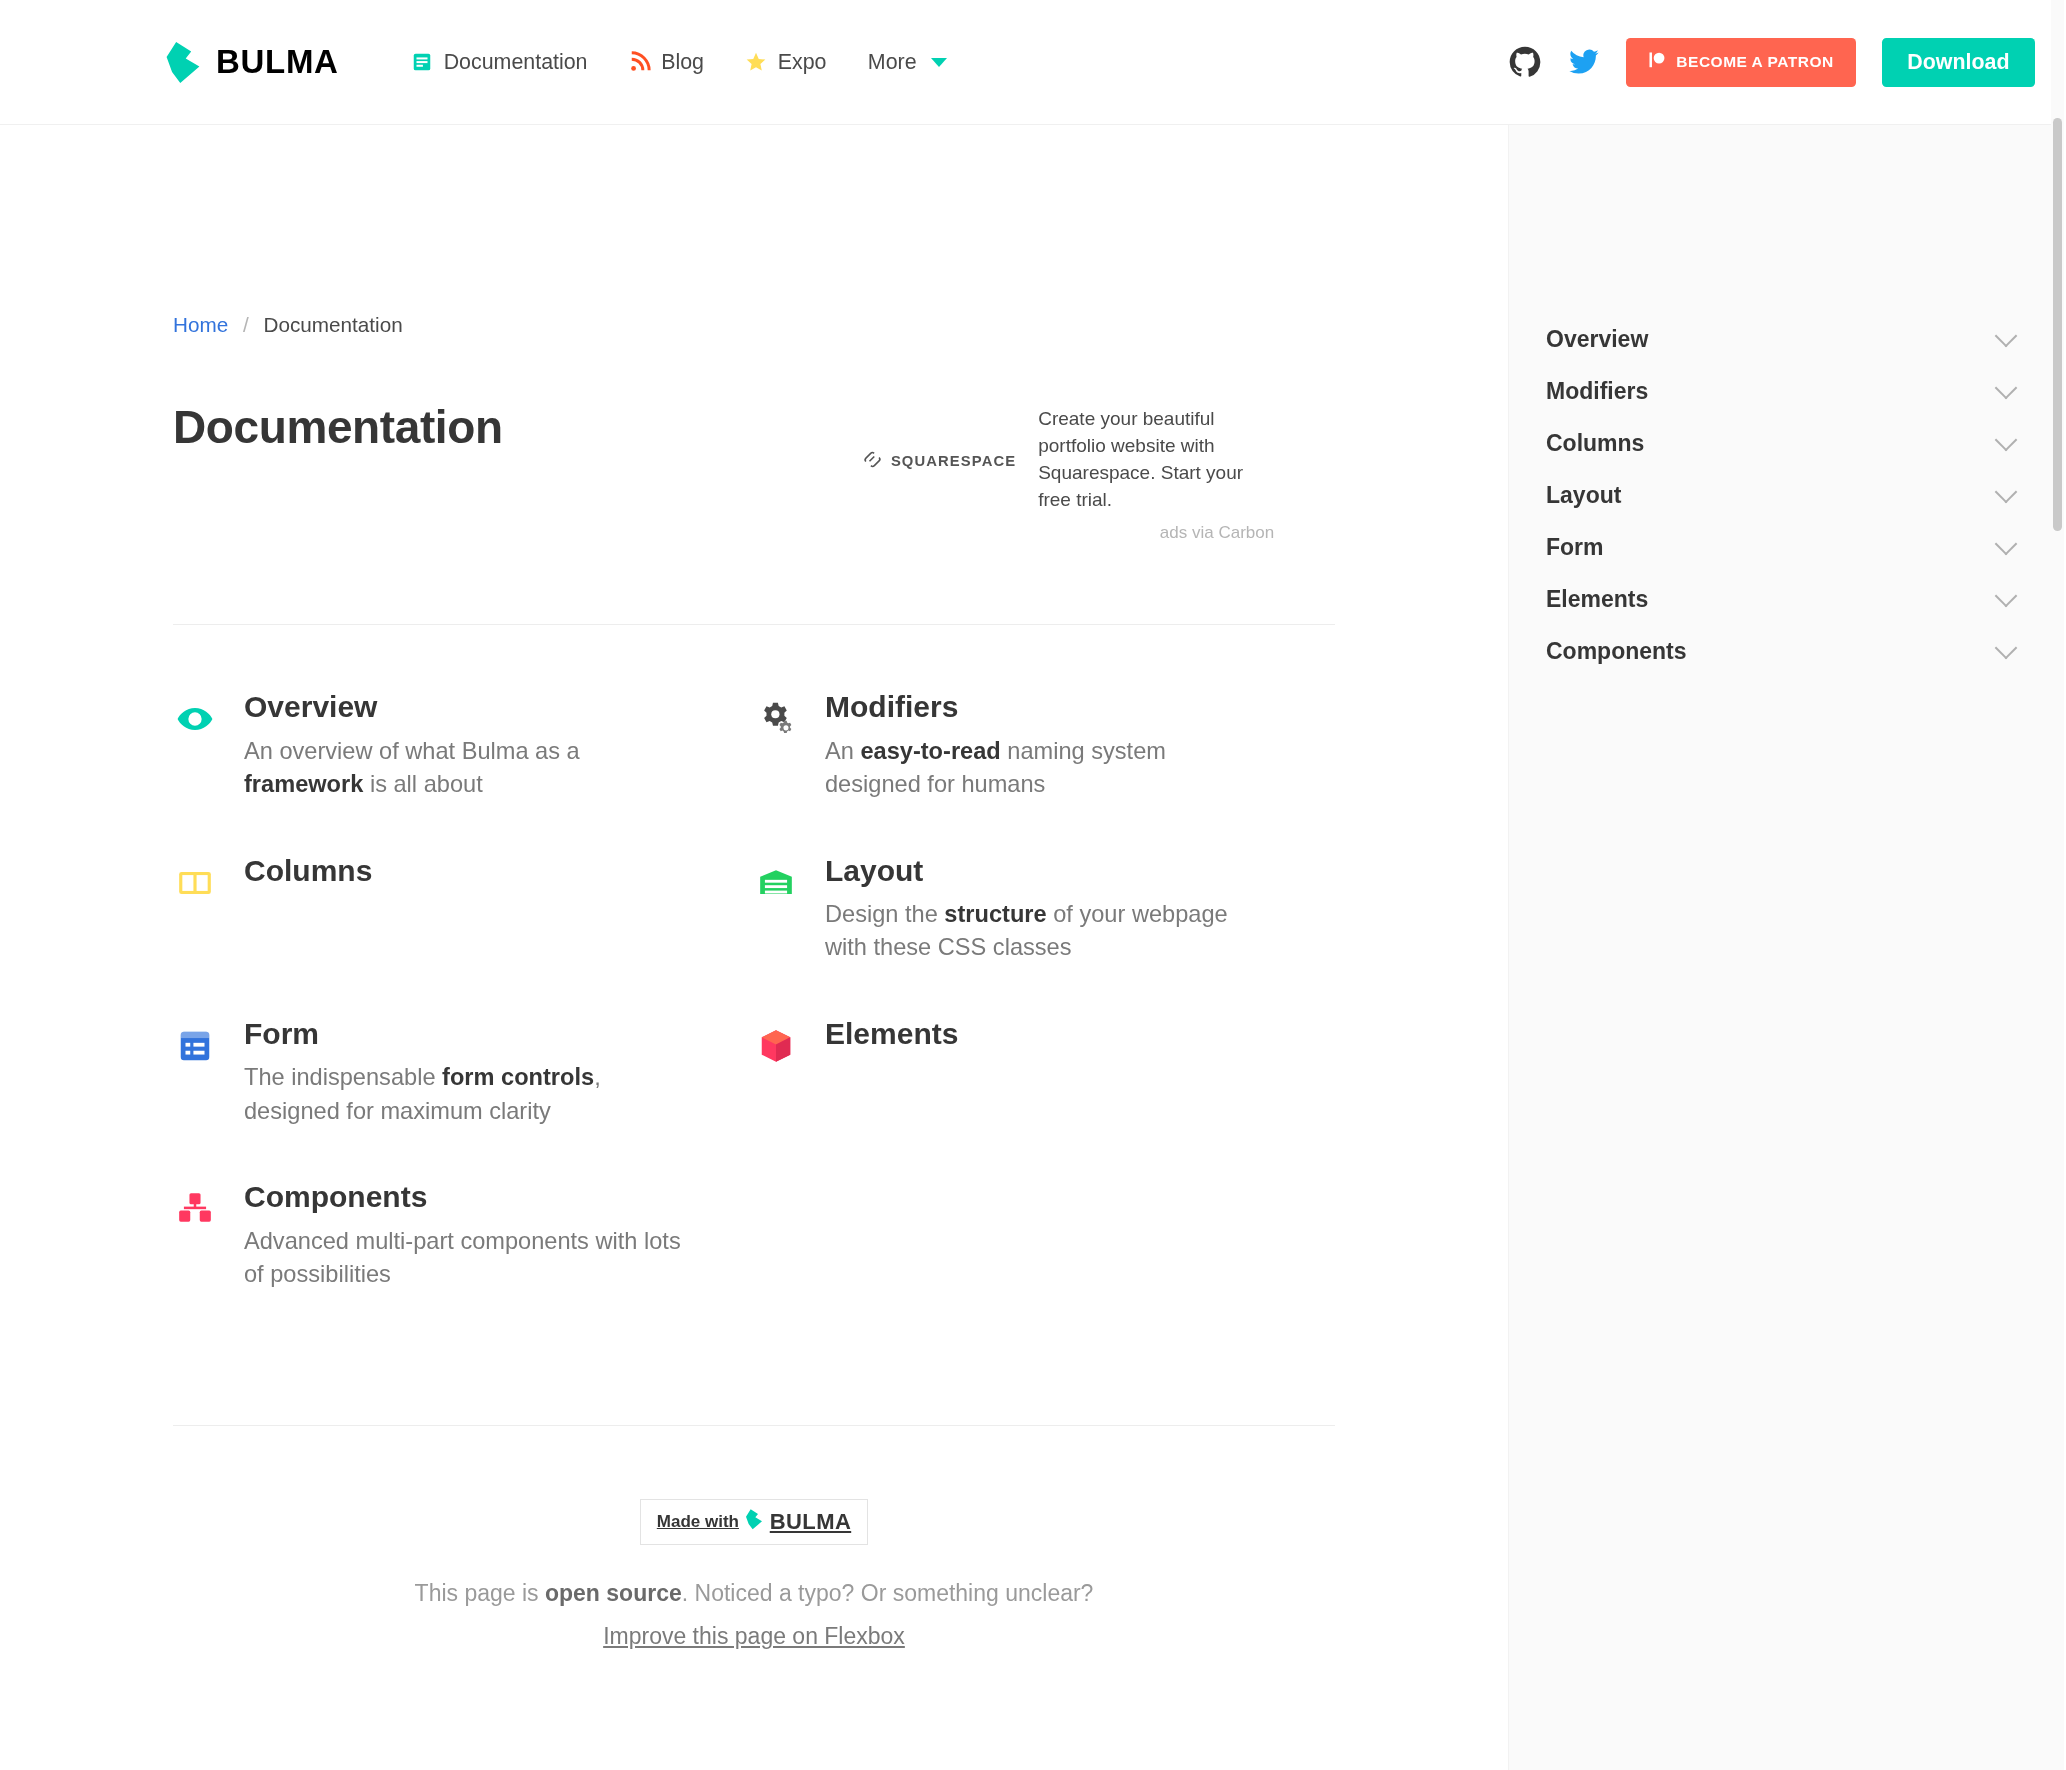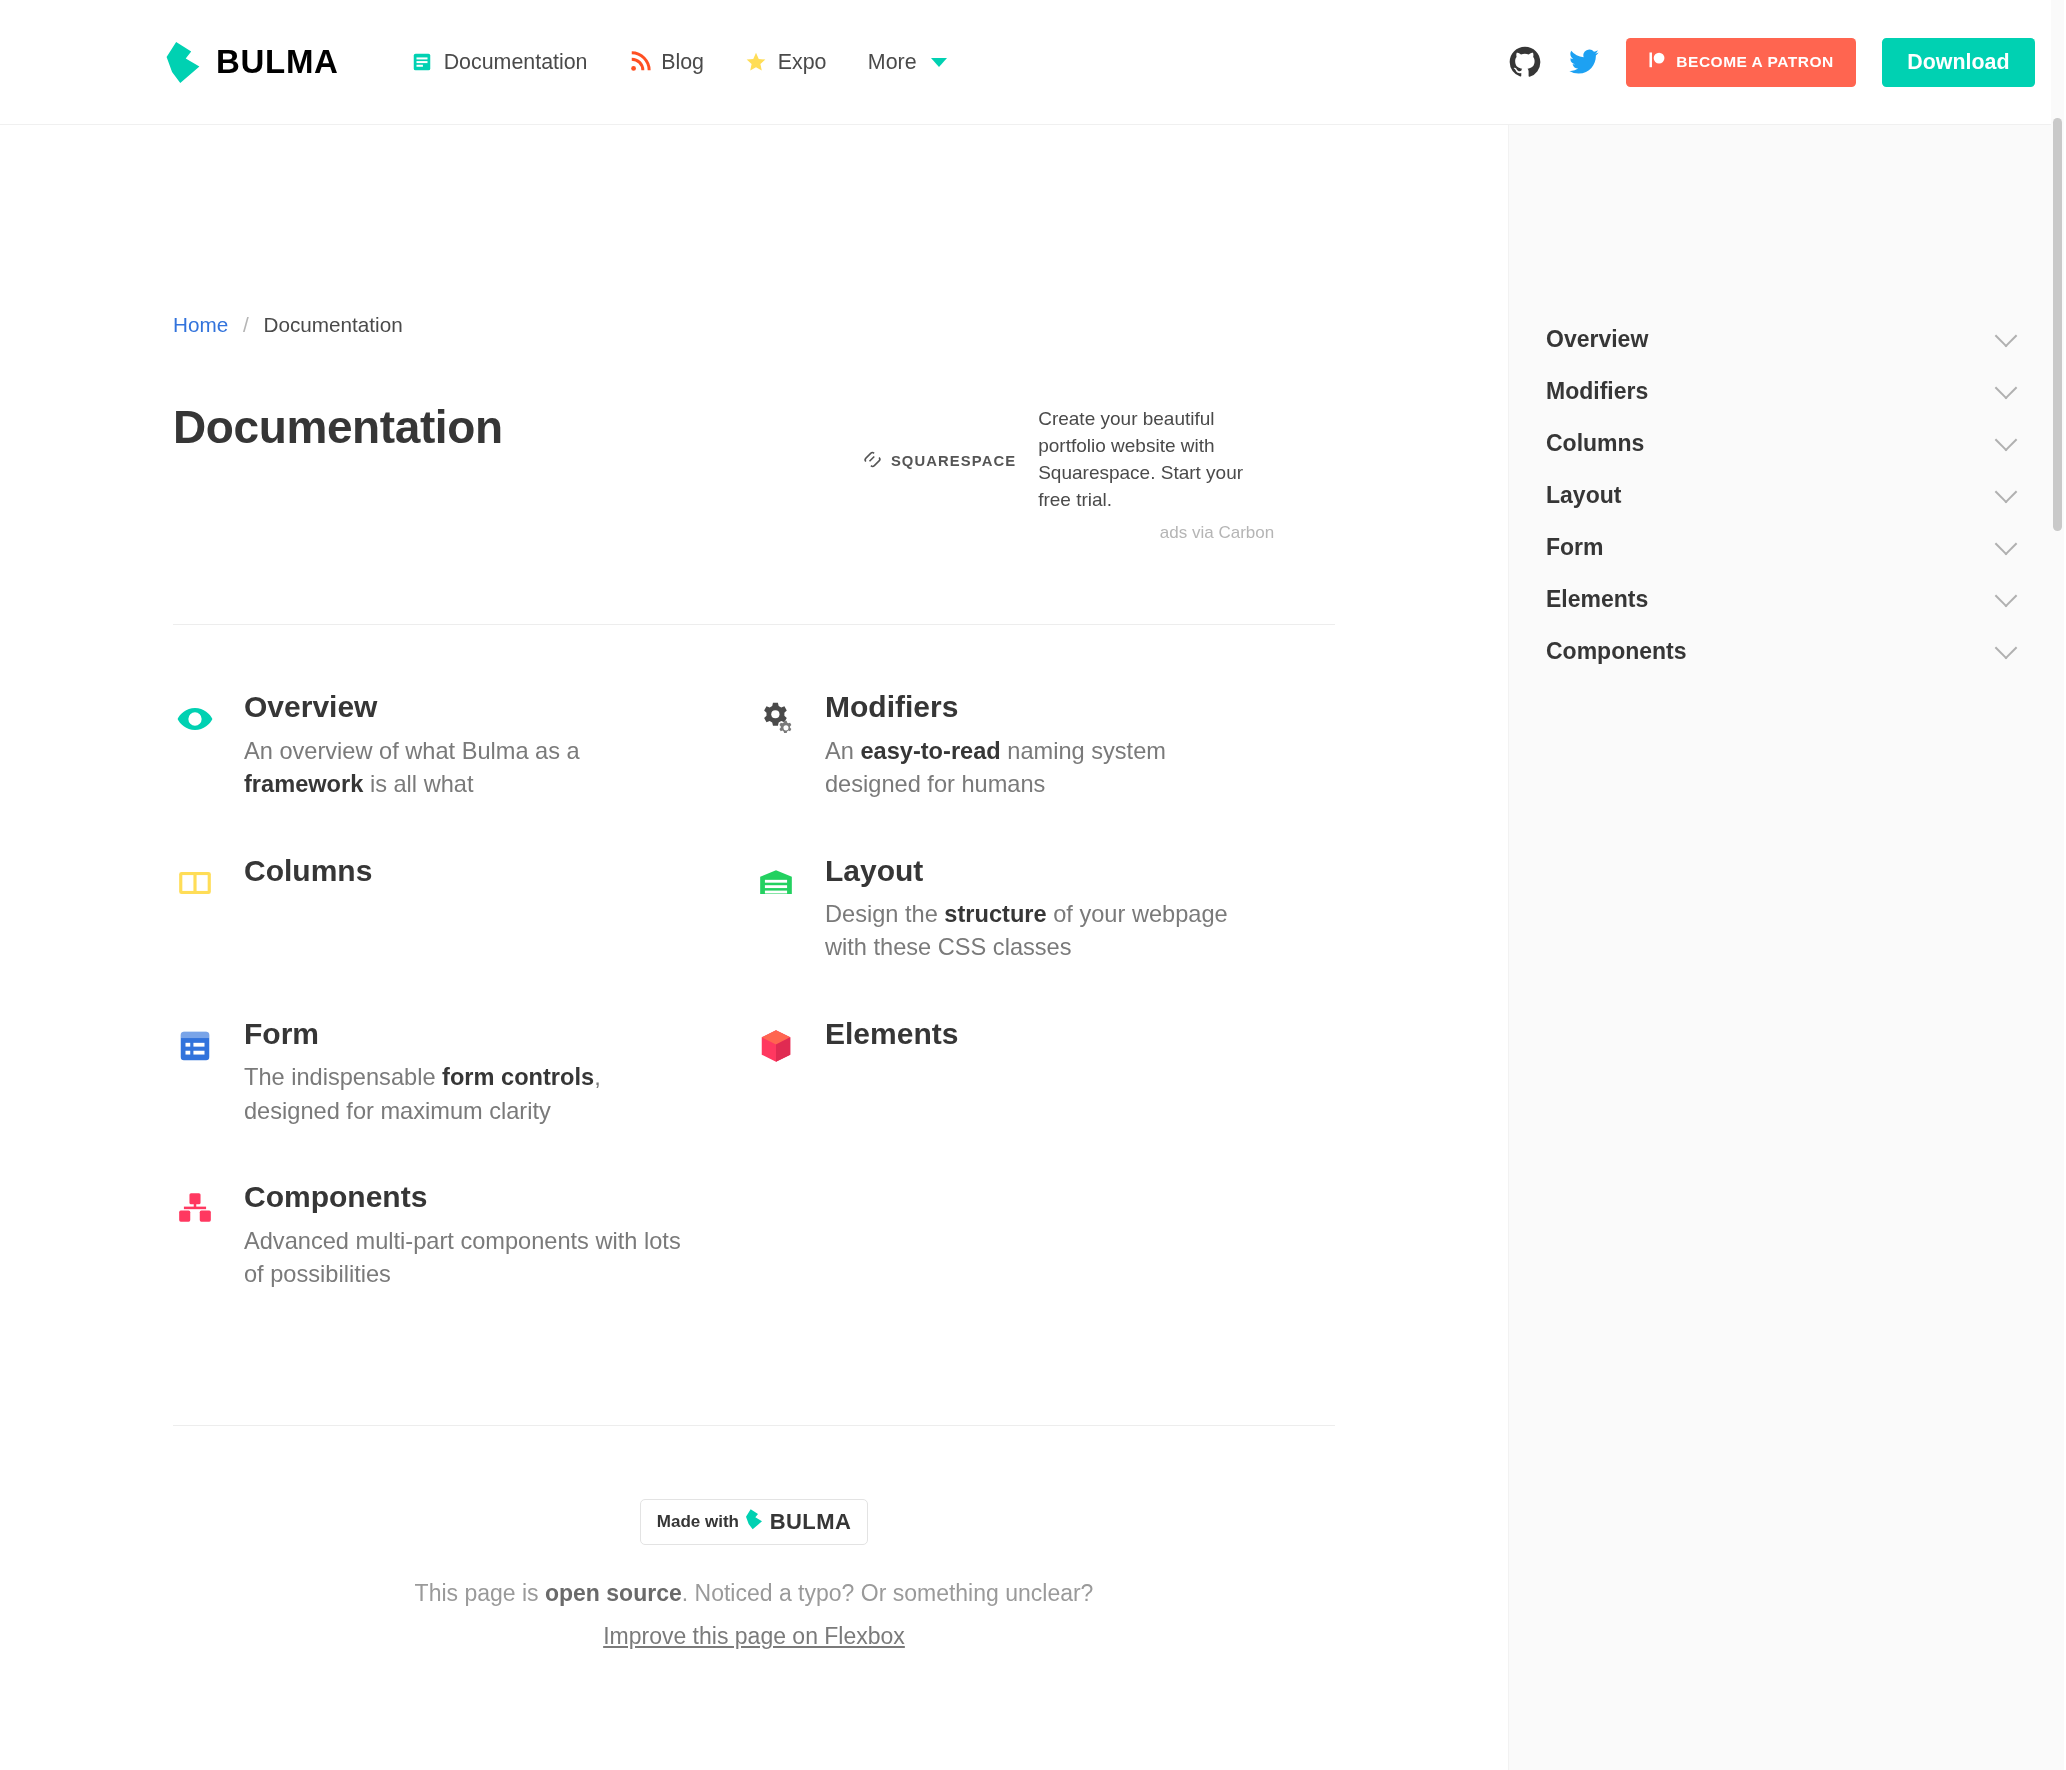--- a/index.html
+++ b/index.html
@@ -227,27 +227,28 @@
   }
   .footer-divider { height: 0.7px; background: #ededed; margin-bottom: 74px; }
   .made-with {
     display: flex; justify-content: center;
   }
   .made-badge {
     display: flex;
     align-items: center;
     gap: 7.4px;
     border: 0.7px solid #e3e3e3;
-    border-radius: 5px;
+    border-radius: 0;
     padding: 8.9px 16px;
     font-size: 17px;
     font-weight: bold;
     color: #363636;
     background: #fff;
     cursor: pointer;
+    text-decoration: underline;
   }
   .made-badge .bulma-small { font-size: 22px; letter-spacing: 0.4px; }
   .footer-note {
     text-align: center;
     font-size: 23px;
     color: #9a9a9a;
     margin-top: 35px;
   }
   .footer-note b { color: #6a6a6a; font-weight: bold; }
   .footer-link {
@@ -417,21 +418,21 @@
 
           <div class="cell">
             <span class="icon-box">
               <svg viewBox="0 0 24 24" width="38" height="38">
                   <path fill="#00d1b2" d="M12 5C6.5 5 2.3 9 1 12c1.3 3 5.5 7 11 7s9.7-4 11-7c-1.3-3-5.5-7-11-7zm0 11.2A4.2 4.2 0 1 1 16.2 12 4.2 4.2 0 0 1 12 16.2z"></path>
                   <circle cx="12" cy="12" r="2.2" fill="#fff"></circle>
                 </svg>
             </span>
             <div>
               <h2>Overview</h2>
-              <p><span>An overview of what Bulma as a </span><b>framework</b><span> is all what</span></p>
+              <p><span>An overview of what Bulma as a </span><b>framework</b><span> is all about</span></p>
             </div>
           </div>
 
           <div class="cell">
             <span class="icon-box">
               <svg viewBox="0 0 24 24" width="38" height="38">
                   <path fill="#4a4a4a" d="M9.6 3.8l.5-2h3.1l.5 2 1.6.9 2-.7 1.5 2.7-1.5 1.4v1.8l1.5 1.4-1.5 2.7-2-.7-1.6.9-.5 2h-3.1l-.5-2-1.6-.9-2 .7L4.5 11.3 6 9.9V8.1L4.5 6.7l1.5-2.7 2 .7z"></path>
                   <circle cx="11.6" cy="9" r="2.6" fill="#fff"></circle>
                   <path fill="#7a7a7a" d="M18.4 15.2l.3-1.3h2l.3 1.3 1 .6 1.3-.5 1 1.8-1 .9v1.2l1 .9-1 1.8-1.3-.5-1 .6-.3 1.3h-2l-.3-1.3-1-.6-1.3.5-1-1.8 1-.9v-1.2l-1-.9 1-1.8 1.3.5z" transform="translate(-1.5,-1.5) scale(0.82) translate(4,4)"></path>
                   <circle cx="18.3" cy="17.6" r="1.6" fill="#fff"></circle>

